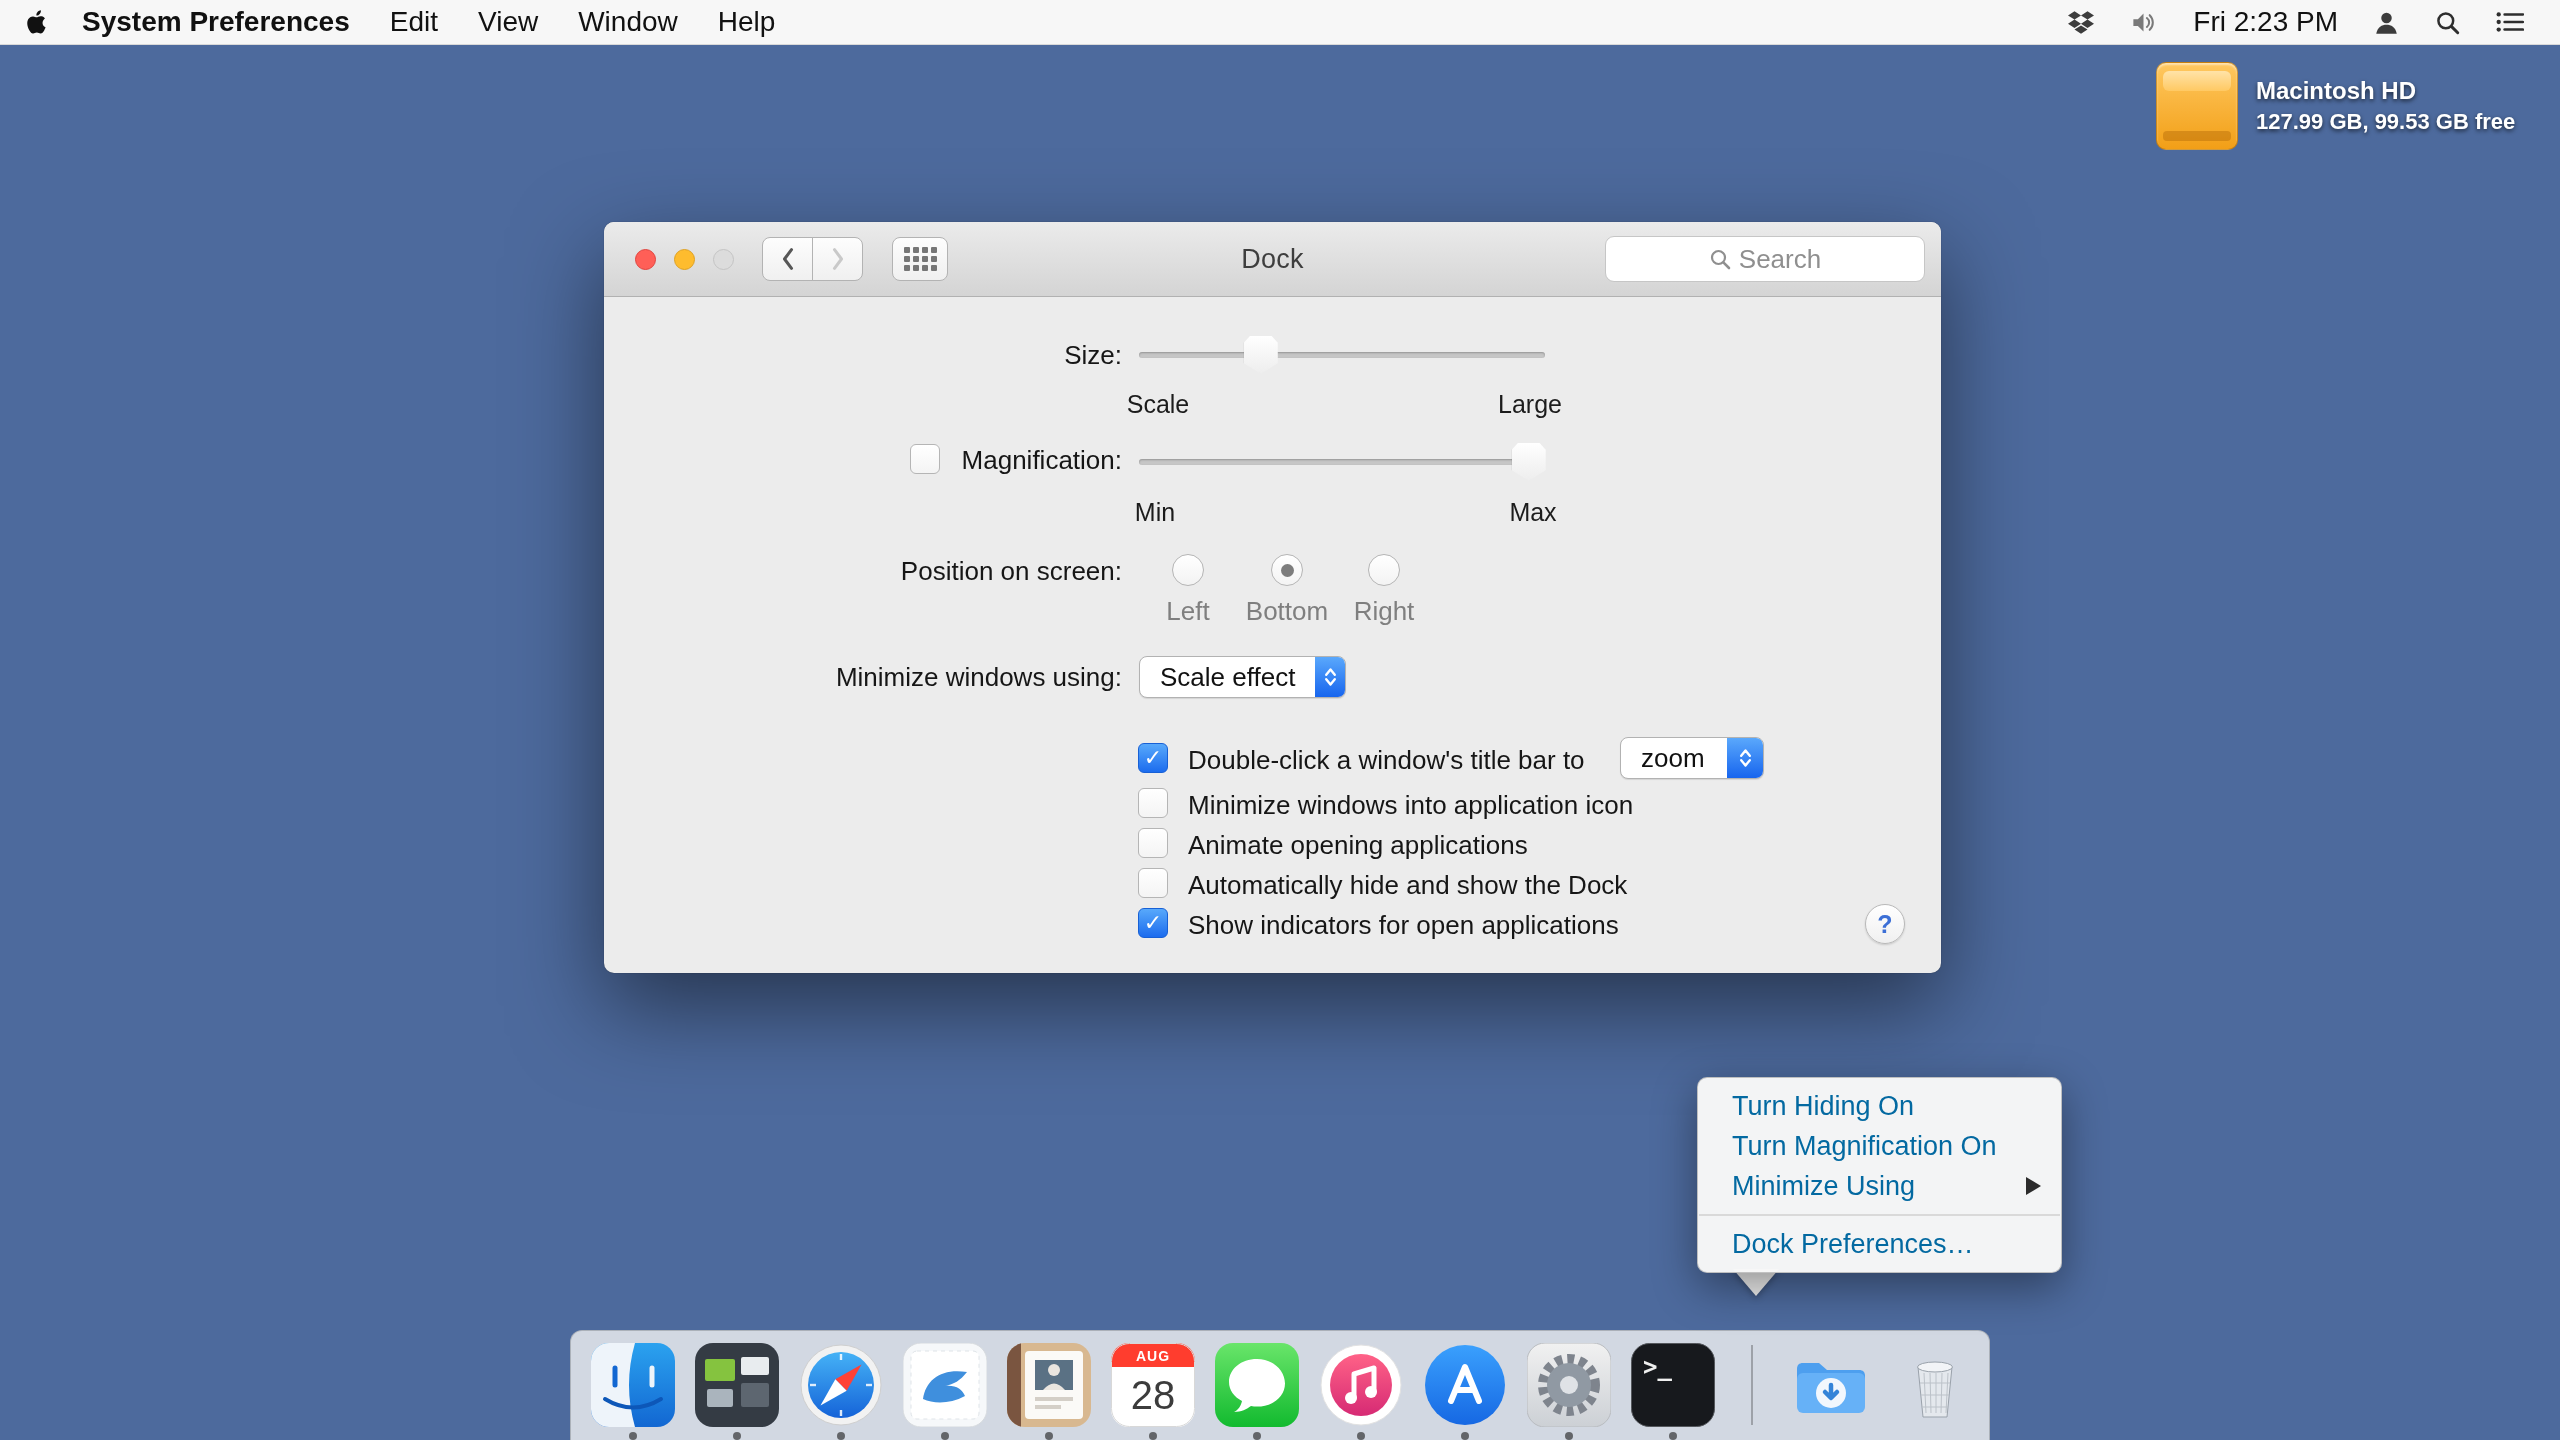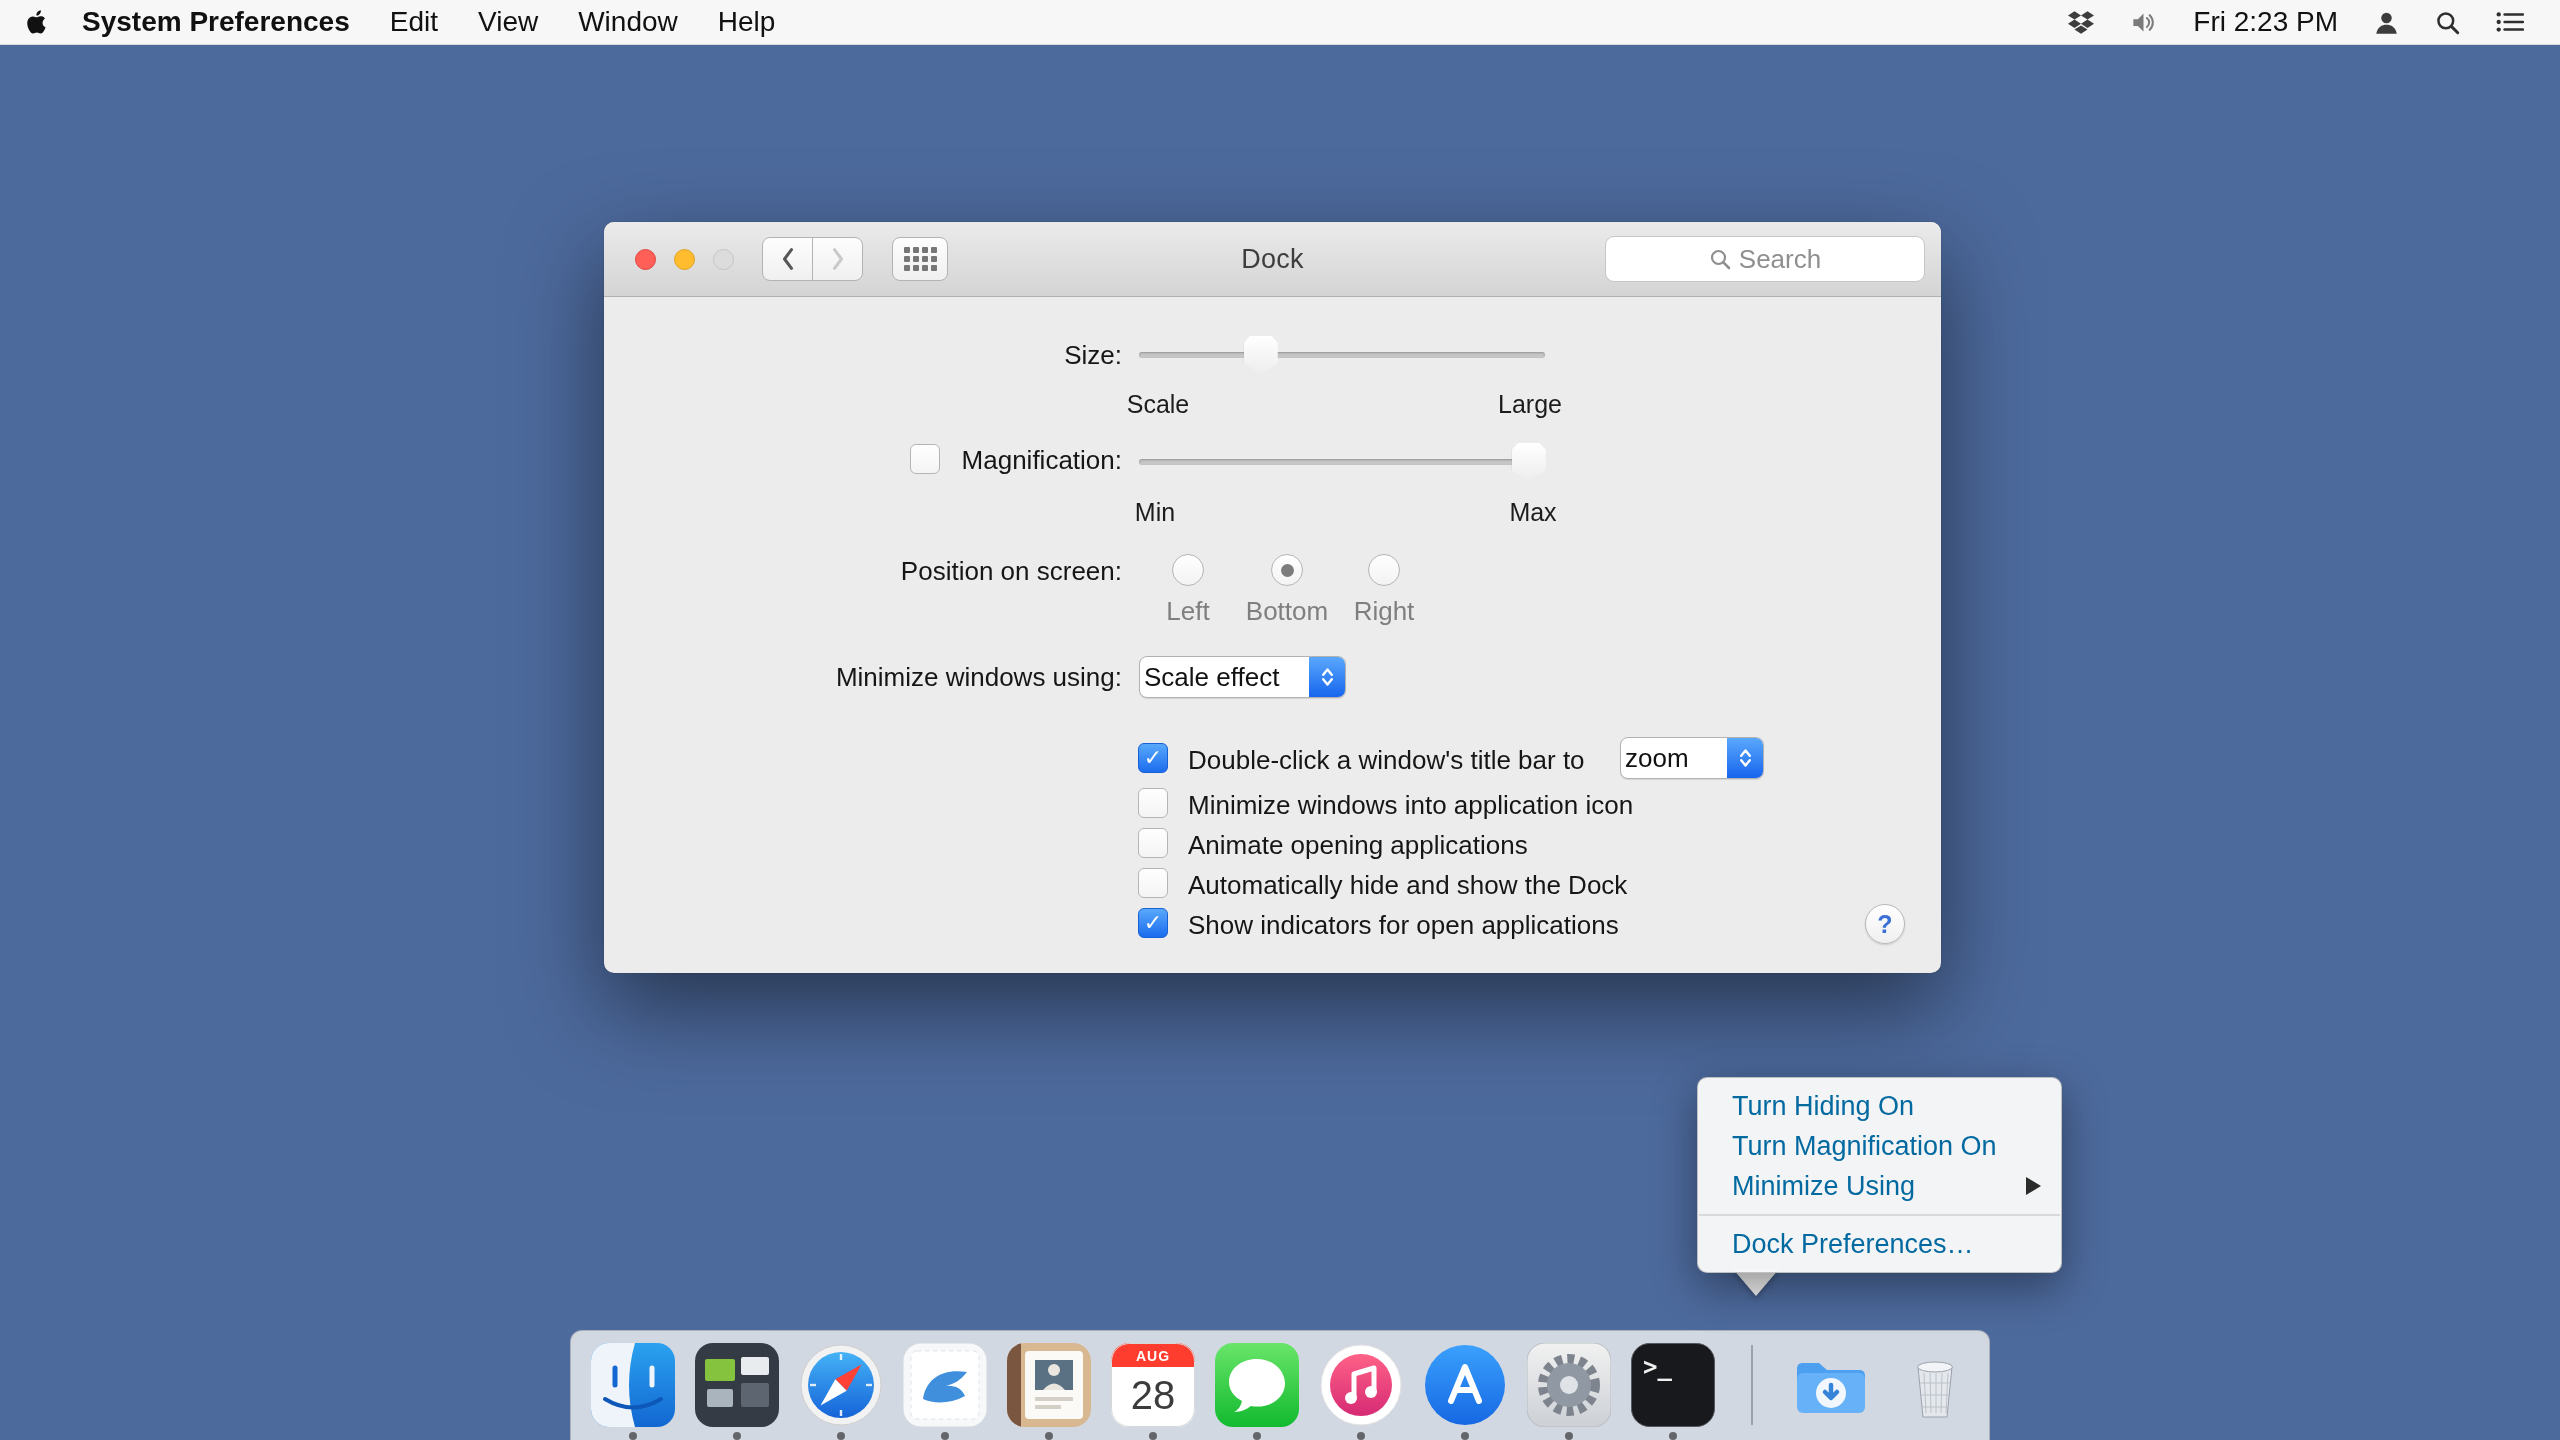--- a/index.html
+++ b/index.html
@@ -47,21 +47,21 @@
   .radio-label{position:absolute;transform:translateX(-50%);font-size:26px;color:#7f7f7f;white-space:nowrap;}
   .slider-track{position:absolute;width:406px;height:6px;background:#c6c6c6;border-radius:3px;box-shadow:inset 0 1px 2px rgba(0,0,0,.25);}
   .slider-thumb{position:absolute;top:-16px;width:34px;height:38px;background:linear-gradient(#ffffff,#ededed);clip-path:polygon(50% 100%,0 72%,0 18%,18% 0,82% 0,100% 18%,100% 72%);filter:drop-shadow(0 1px 1.5px rgba(0,0,0,.45));transform:translateX(-50%);}
   .cb{position:absolute;width:30px;height:30px;border-radius:6px;background:linear-gradient(#fff,#f4f4f4);border:1px solid #b5b5b5;box-sizing:border-box;display:flex;align-items:center;justify-content:center;}
   .cb.checked{background:linear-gradient(#58a9fb,#1c6cee);border-color:#1760d6;}
   .cb.checked::after{content:"✓";font-family:"DejaVu Sans",sans-serif;color:#fff;font-size:22px;font-weight:700;line-height:1;}
   .radio{position:absolute;width:32px;height:32px;border-radius:50%;background:linear-gradient(#fff,#f3f3f3);border:1px solid #b5b5b5;box-sizing:border-box;display:flex;align-items:center;justify-content:center;}
   .radio.checked::after{content:"";width:13px;height:13px;border-radius:50%;background:#7c7c7c;}
   .cb-row-label{position:absolute;font-size:26px;color:#161616;white-space:nowrap;}
   .popup{position:absolute;display:flex;align-items:stretch;background:#fff;border:1px solid #b2b2b2;border-radius:8px;box-sizing:border-box;box-shadow:0 1px 1px rgba(0,0,0,.1);}
-  .popup .val{flex:1;display:flex;align-items:center;padding:0 4px;font-size:26px;color:#111;white-space:nowrap;}
+  .popup .val{flex:1;display:flex;align-items:center;padding:0 20px;font-size:26px;color:#111;white-space:nowrap;}
   .popup .stepper{width:36px;background:linear-gradient(#5aa8fc,#1765ee);border-radius:0 7px 7px 0;display:flex;align-items:center;justify-content:center;}
   .helpbtn{position:absolute;left:1261px;top:682px;width:40px;height:40px;border-radius:50%;background:linear-gradient(#fff,#f0f0f0);border:1px solid #b9b9b9;box-sizing:border-box;display:flex;align-items:center;justify-content:center;font-size:25px;font-weight:700;color:#3c6fd6;box-shadow:0 1px 2px rgba(0,0,0,.15);}
 
   
   .ctxmenu{position:absolute;left:1697px;top:1077px;width:365px;background:rgba(247,247,247,0.98);border:1px solid rgba(0,0,0,0.22);border-radius:10px;box-shadow:0 14px 44px rgba(0,0,0,.4);padding:8px 0;z-index:40;box-sizing:border-box;}
   .ctx-item{height:40px;display:flex;align-items:center;padding:0 22px 0 34px;font-size:27px;color:#0369a1;position:relative;white-space:nowrap;}
   .ctx-sep{height:2px;background:#d9d9d9;margin:8px 1px;}
   .submenu-arrow{position:absolute;right:20px;width:0;height:0;border-left:15px solid #2b2b2b;border-top:9px solid transparent;border-bottom:9px solid transparent;}
   .menu-tail{position:absolute;left:1733px;top:1269px;width:0;height:0;border-left:23px solid transparent;border-right:23px solid transparent;border-top:27px solid #f2f2f2;filter:drop-shadow(0 3px 3px rgba(0,0,0,.25));z-index:39;}
 
@@ -126,20 +126,27 @@
           <g fill="#2e2e2e">
               <circle cx="2.5" cy="3" r="2"></circle>
               <circle cx="2.5" cy="10" r="2"></circle>
               <circle cx="2.5" cy="17" r="2"></circle>
             </g>
         </svg>
       </span>
     </div>
   </div>
 
+  <div class="disk">
+    <div class="disk-icon"></div>
+    <div class="disk-label">
+      <div class="disk-name">Macintosh HD</div>
+      <div class="disk-info">127.99 GB, 99.53 GB free</div>
+    </div>
+  </div>
 
   <div class="window">
     <div class="titlebar">
       <span class="tl red"></span>
       <span class="tl yellow"></span>
       <span class="tl gray"></span>
       <div class="navseg">
         <button class="navbtn back">
           <svg viewBox="0 0 12 20" width="14" height="24">
               <path d="M9 2 3 10l6 8" stroke="#575757" stroke-width="2.6" fill="none" stroke-linecap="round" stroke-linejoin="round"></path>

